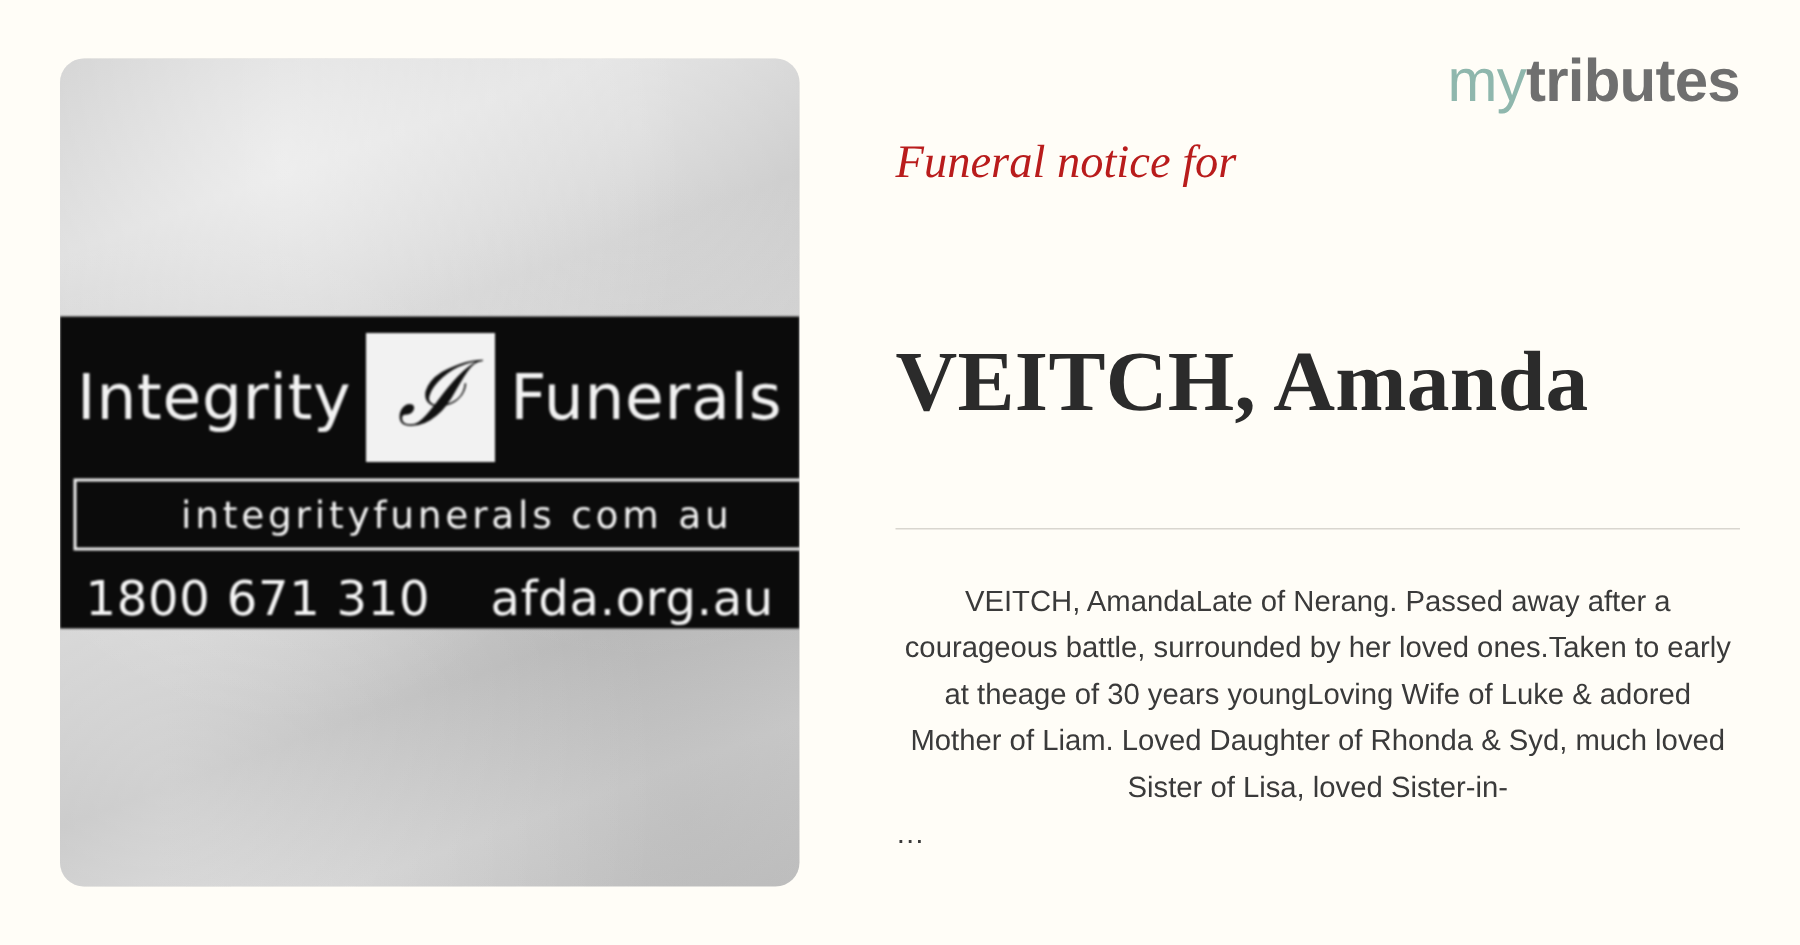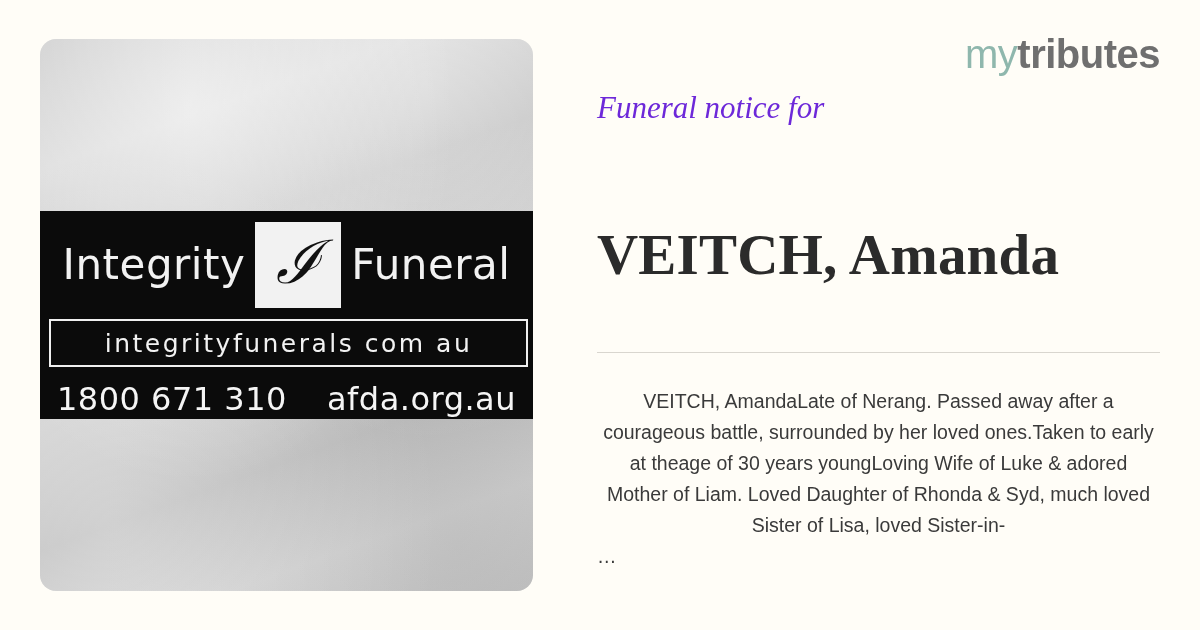--- a/index.html
+++ b/index.html
@@ -90,20 +90,21 @@
   .ad-row-url {
     position: absolute;
     left: 9px;
     top: 108px;
     width: 475px;
     height: 44px;
     border: 2px solid #f0f0f0;
     display: flex;
     align-items: center;
     justify-content: center;
+    padding-left: 16px;
   }
   .ad-row-url span {
     color: #f2f2f2;
     font-family: "DejaVu Sans", sans-serif;
     font-size: 25px;
     letter-spacing: 2.5px;
   }
   .ad-row-phone {
     position: absolute;
     left: 9px;
@@ -154,21 +155,21 @@
     margin-top: 48px;
   }
 
   .eyebrow {
     position: absolute;
     left: 0;
     top: 90px;
     font-family: "Liberation Serif", serif;
     font-style: italic;
     font-size: 31px;
-    color: #6d28d9;
+    color: #b91c1c;
   }
 
   .deceased-name {
     position: absolute;
     left: 0;
     top: 206px;
     font-family: "Liberation Serif", serif;
     font-size: 57px;
     color: #2b2b2b;
     letter-spacing: 0.2px;
@@ -212,21 +213,21 @@
 <div class="page">
 
   <div class="notice-image-card">
     <div class="ad-block">
 
       <div class="ad-row-brand">
         <div class="ad-brand-word">Integrity</div>
         <div class="ad-logo">
           <span>ℐ</span>
         </div>
-        <div class="ad-brand-word">Funeral</div>
+        <div class="ad-brand-word">Funerals</div>
       </div>
 
       <div class="ad-row-url">
         <span>integrityfunerals com au</span>
       </div>
 
       <div class="ad-row-phone">
         <span>1800 671 310</span>
         <span>afda.org.au</span>
       </div>

